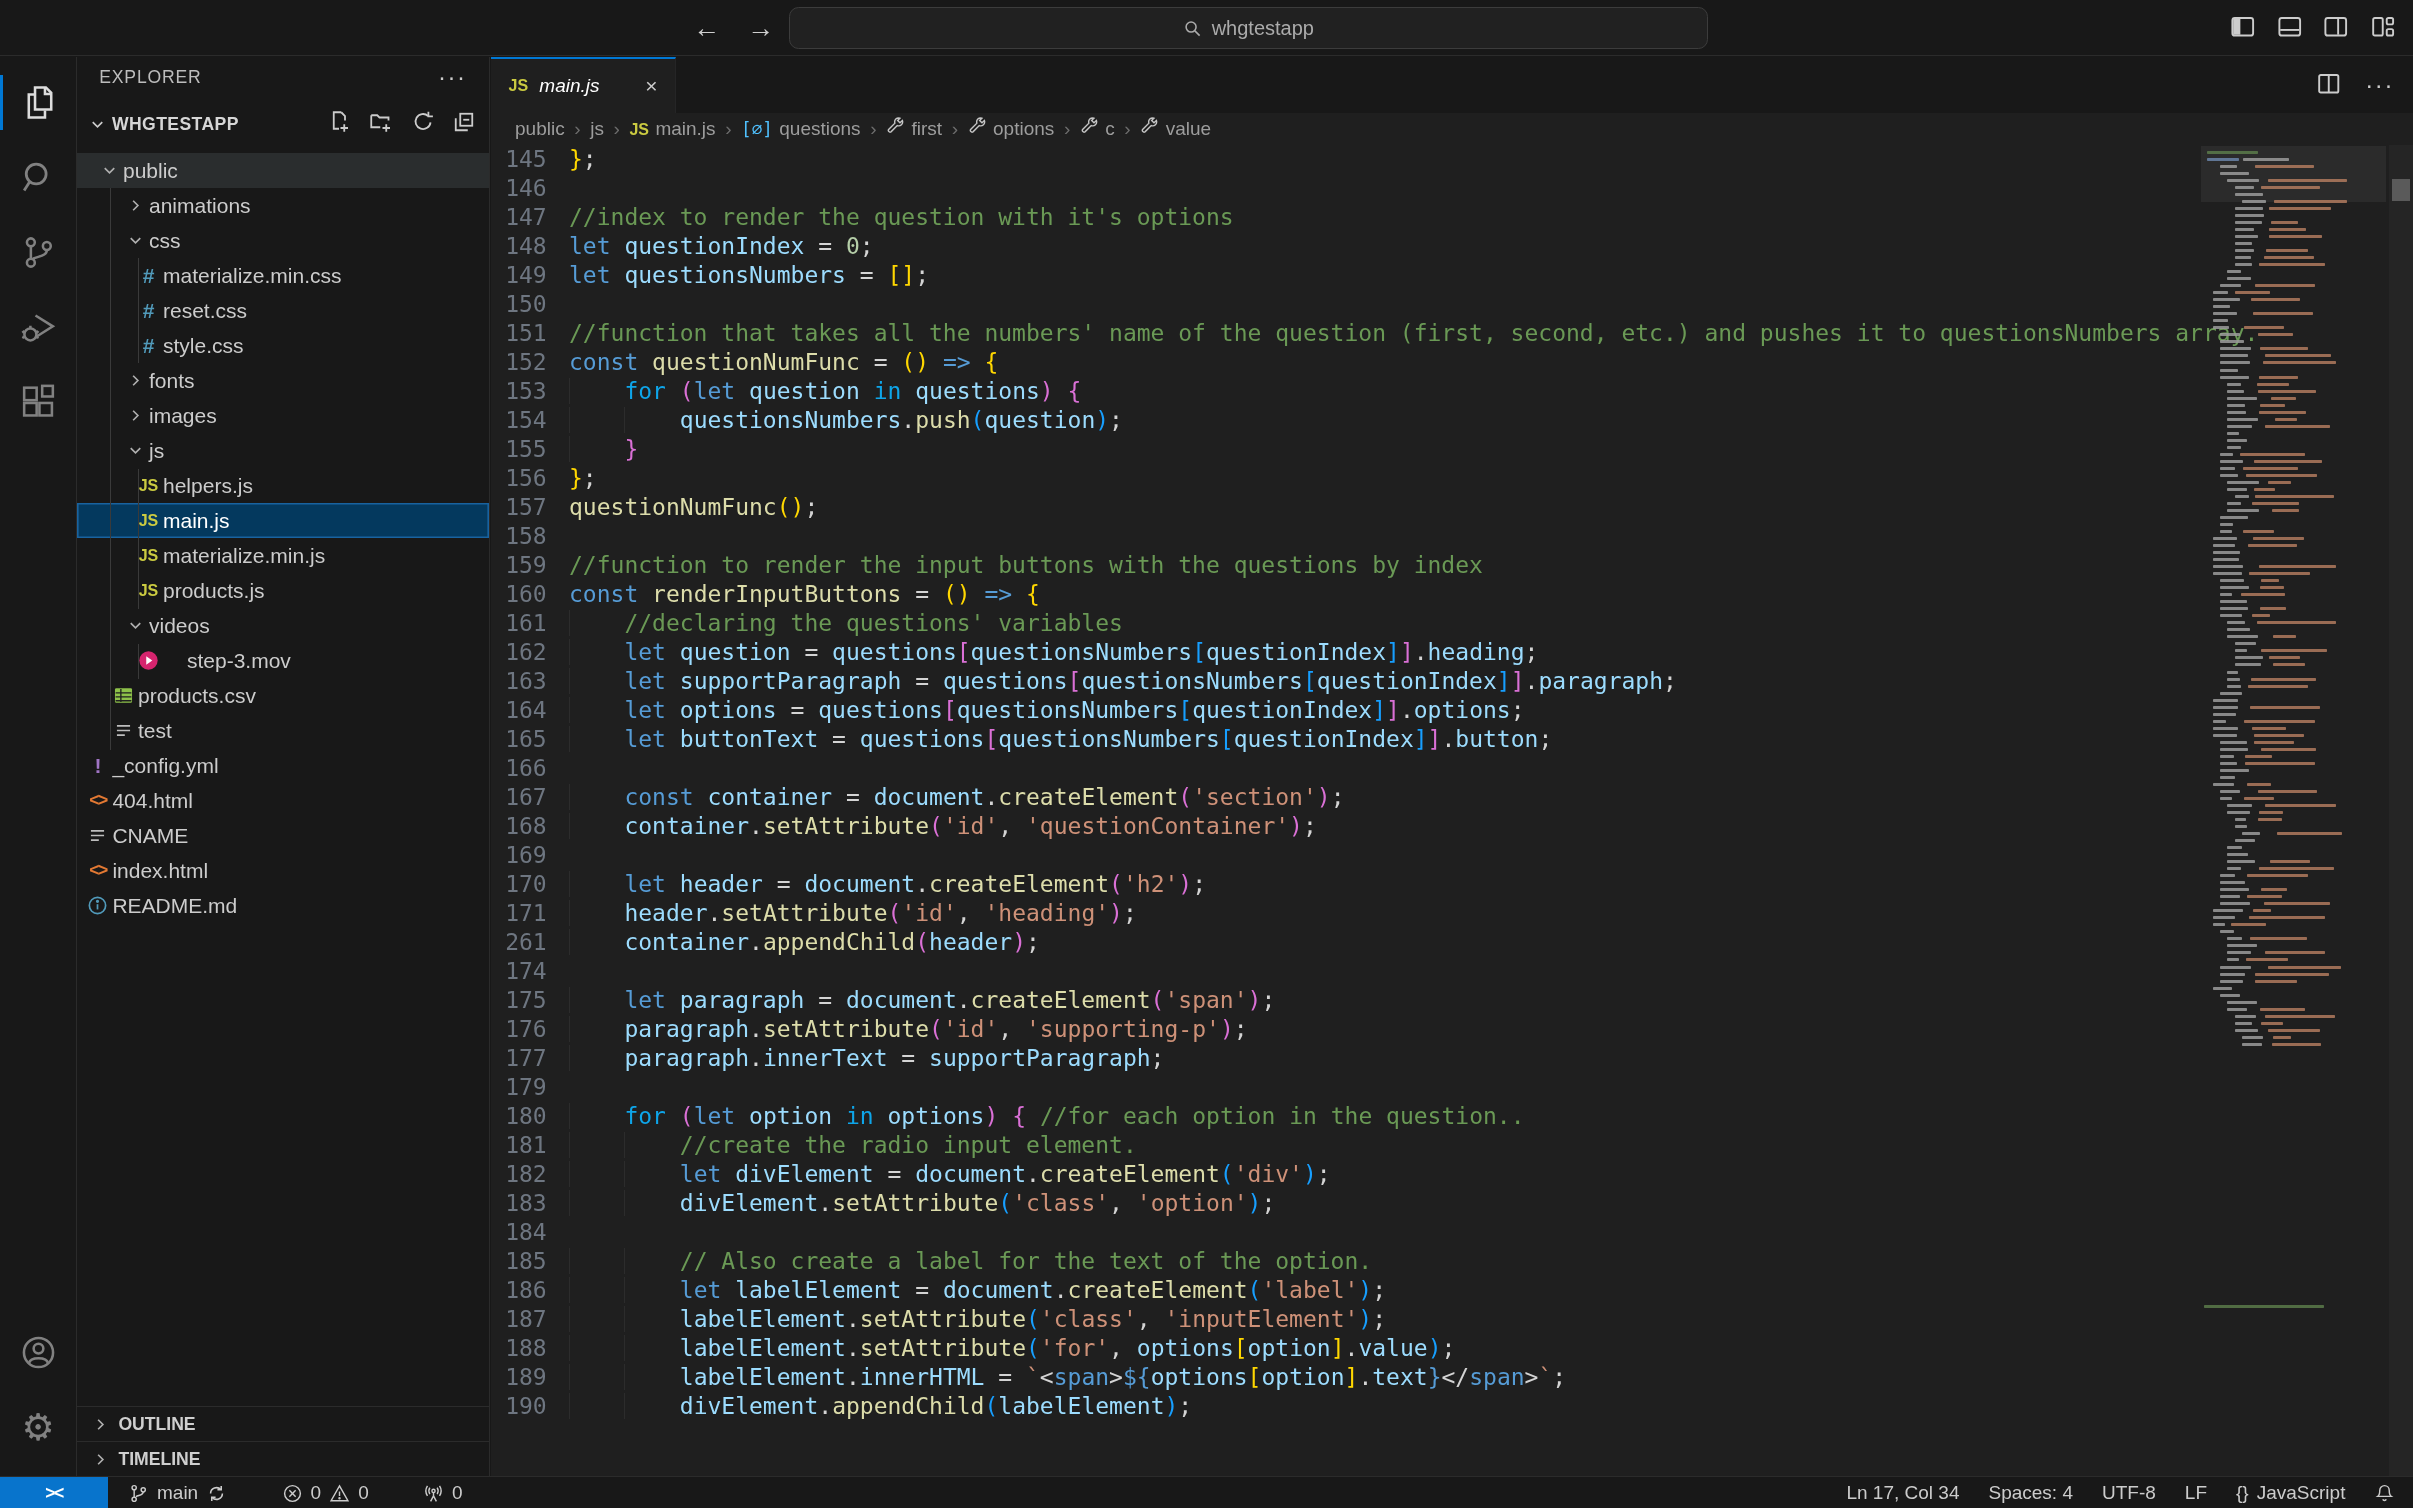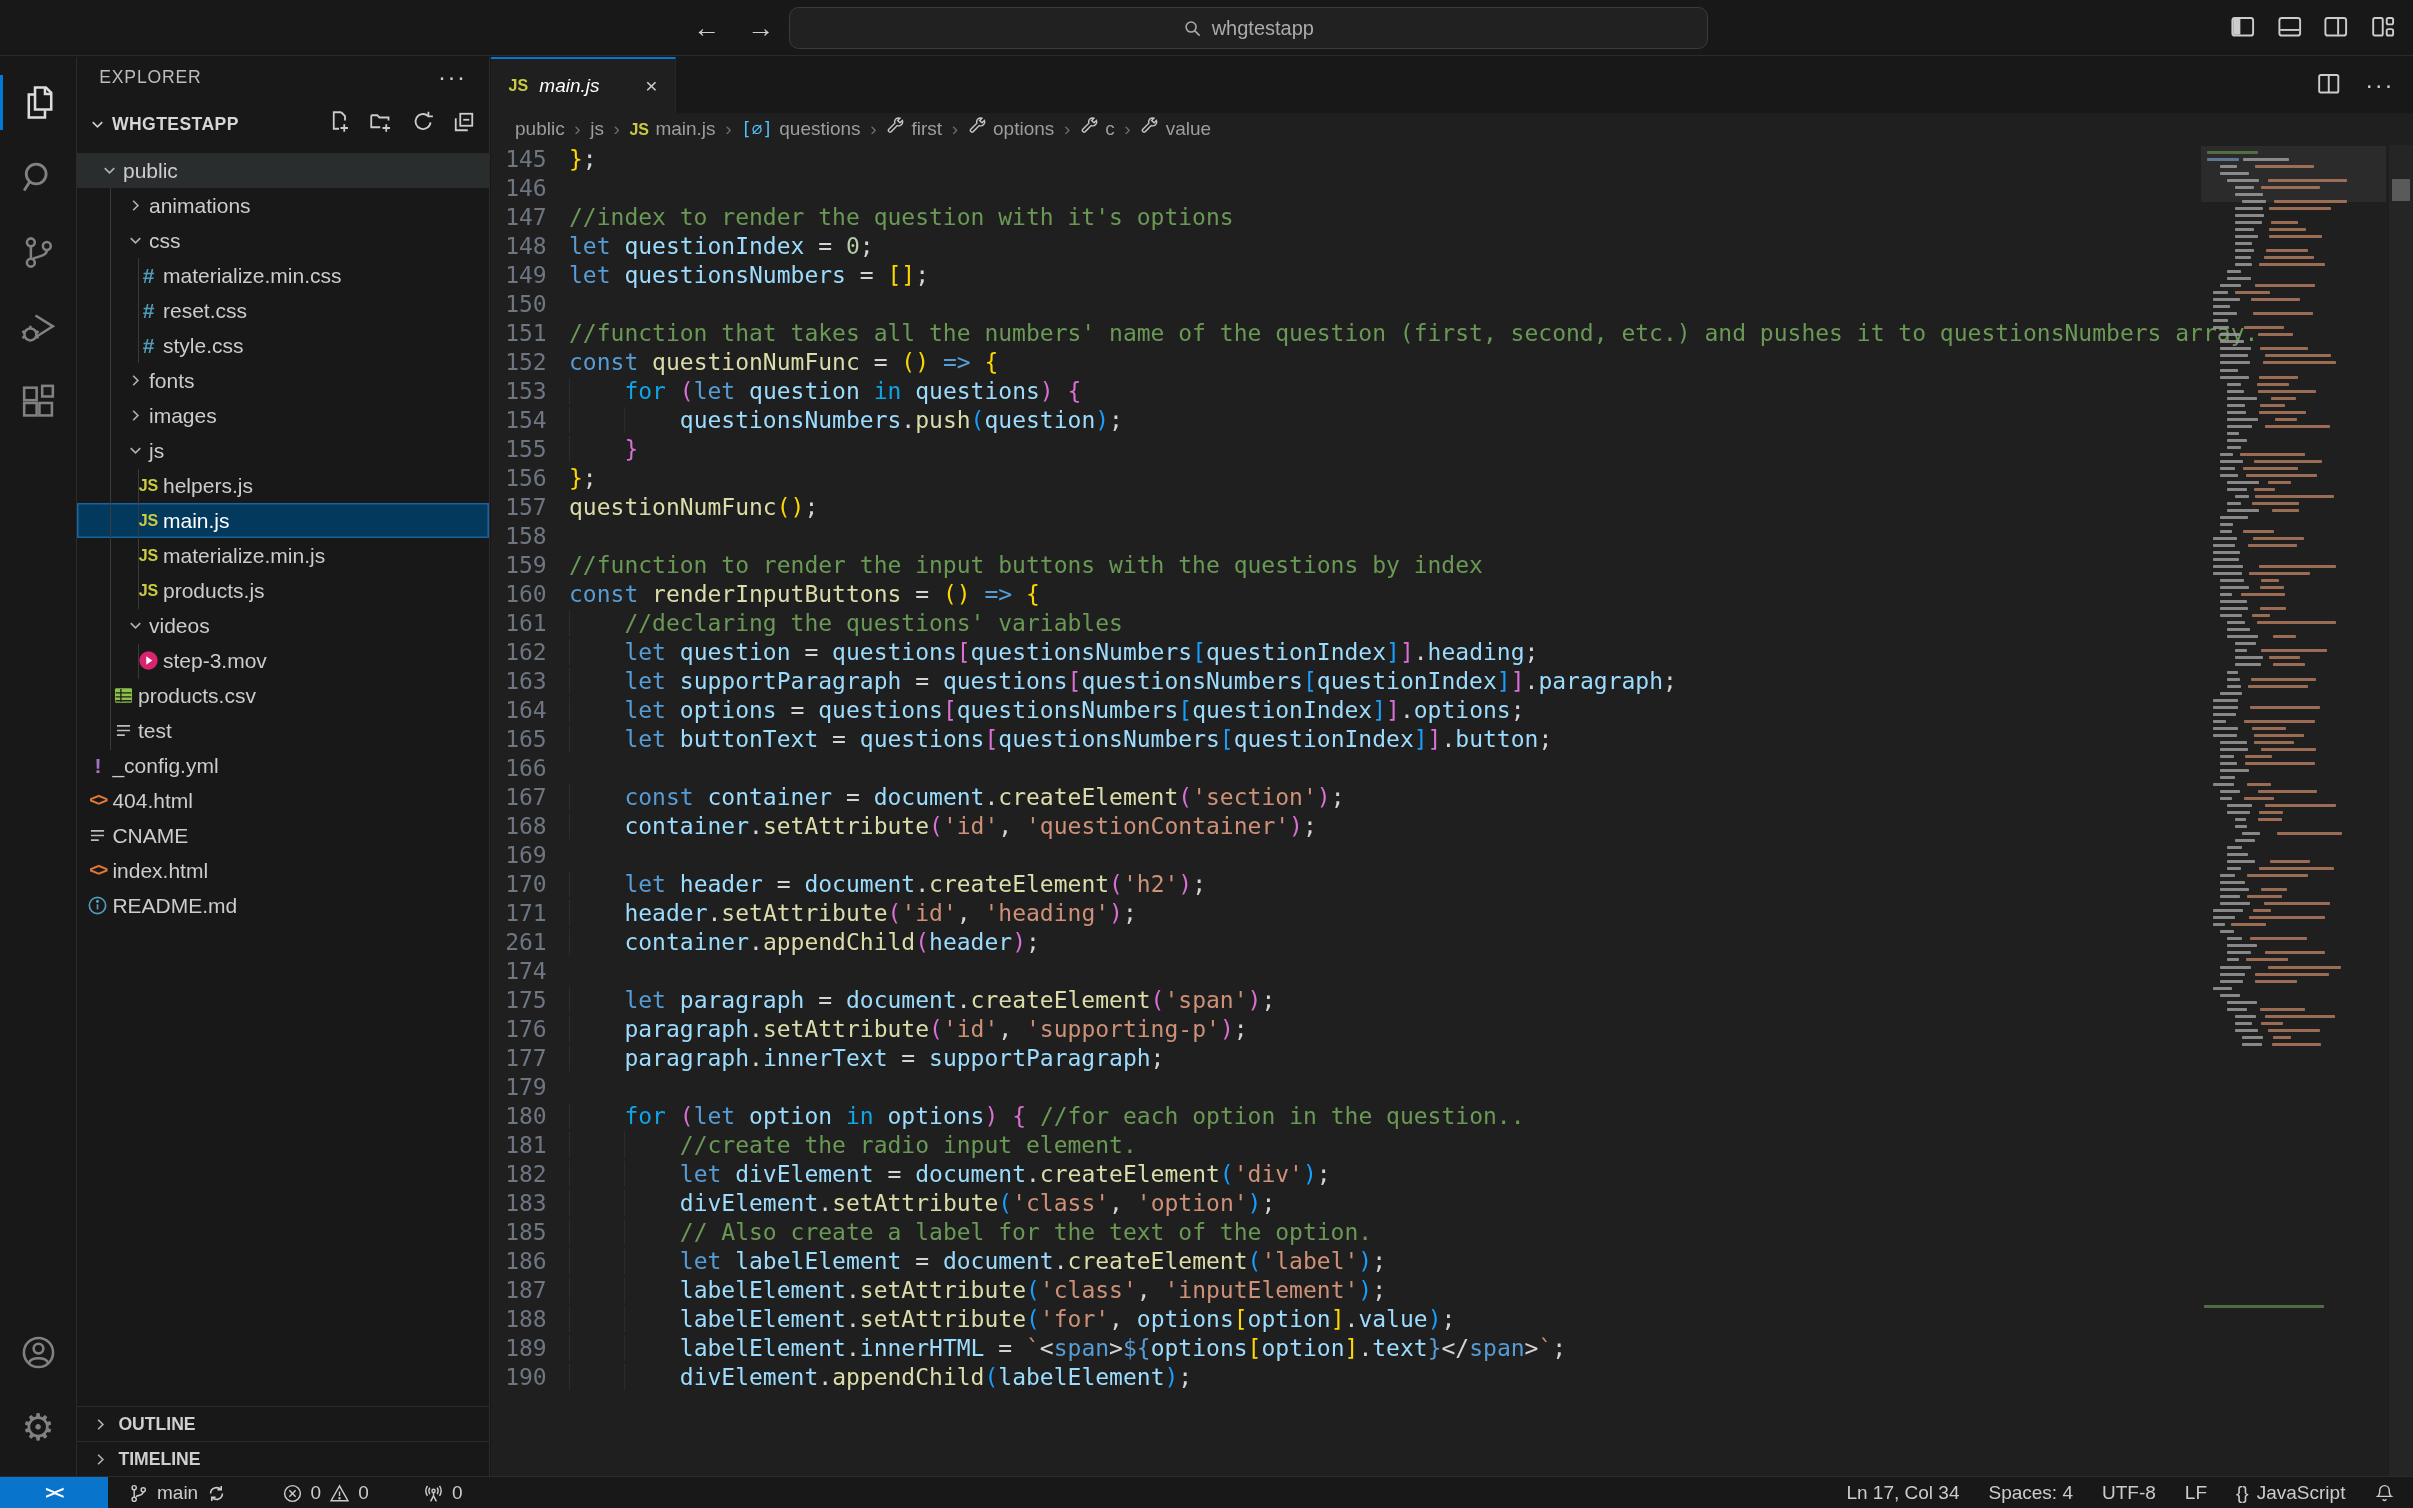--- a/index.html
+++ b/index.html
@@ -315,21 +315,21 @@
           <span>products.js</span>
         </div>
         <div class="trow" style="padding-left: 45px;">
           <span class="tr-chev">
             <svg viewBox="0 0 16 16" fill="none" stroke="#b0b0b0" stroke-width="1.4">
               <path d="M4 6l4 4 4-4"></path>
             </svg>
           </span>
           <span>videos</span>
         </div>
-        <div class="trow" style="padding-left: 57px;">
+        <div class="trow" style="padding-left: 57px; gap: 24px;">
           <span class="tr-icon">
             <svg viewBox="0 0 16 16">
               <circle cx="8" cy="8" r="7" fill="#d6246e"></circle>
               <path d="M6.3 4.8l4.6 3.2-4.6 3.2z" fill="#ffffff"></path>
             </svg>
           </span>
           <span>step-3.mov</span>
         </div>
         <div class="trow" style="padding-left: 32px;">
           <span class="tr-icon">
@@ -496,20 +496,21 @@
         <div class="cl"><span class="ln">261</span><span class="lc"><span class="ind">    </span><span class="tok-var">container</span><span class="tok-pl">.</span><span class="tok-fn">appendChild</span><span class="tok-b2">(</span><span class="tok-var">header</span><span class="tok-b2">)</span><span class="tok-pl">;</span></span></div>
         <div class="cl"><span class="ln">174</span><span class="lc"></span></div>
         <div class="cl"><span class="ln">175</span><span class="lc"><span class="ind">    </span><span class="tok-kw">let </span><span class="tok-var">paragraph</span><span class="tok-pl"> = </span><span class="tok-var">document</span><span class="tok-pl">.</span><span class="tok-fn">createElement</span><span class="tok-b2">(</span><span class="tok-str">'span'</span><span class="tok-b2">)</span><span class="tok-pl">;</span></span></div>
         <div class="cl"><span class="ln">176</span><span class="lc"><span class="ind">    </span><span class="tok-var">paragraph</span><span class="tok-pl">.</span><span class="tok-fn">setAttribute</span><span class="tok-b2">(</span><span class="tok-str">'id'</span><span class="tok-pl">, </span><span class="tok-str">'supporting-p'</span><span class="tok-b2">)</span><span class="tok-pl">;</span></span></div>
         <div class="cl"><span class="ln">177</span><span class="lc"><span class="ind">    </span><span class="tok-var">paragraph</span><span class="tok-pl">.</span><span class="tok-var">innerText</span><span class="tok-pl"> = </span><span class="tok-var">supportParagraph</span><span class="tok-pl">;</span></span></div>
         <div class="cl"><span class="ln">179</span><span class="lc"></span></div>
         <div class="cl"><span class="ln">180</span><span class="lc"><span class="ind">    </span><span class="tok-ctrl">for </span><span class="tok-b2">(</span><span class="tok-kw">let </span><span class="tok-var">option</span><span class="tok-ctrl"> in </span><span class="tok-var">options</span><span class="tok-b2">)</span><span class="tok-pl"> </span><span class="tok-b2">{</span><span class="tok-pl"> </span><span class="tok-com">//for each option in the question..</span></span></div>
         <div class="cl"><span class="ln">181</span><span class="lc"><span class="ind">    </span><span class="ind">    </span><span class="tok-com">//create the radio input element.</span></span></div>
         <div class="cl"><span class="ln">182</span><span class="lc"><span class="ind">    </span><span class="ind">    </span><span class="tok-kw">let </span><span class="tok-var">divElement</span><span class="tok-pl"> = </span><span class="tok-var">document</span><span class="tok-pl">.</span><span class="tok-fn">createElement</span><span class="tok-b3">(</span><span class="tok-str">'div'</span><span class="tok-b3">)</span><span class="tok-pl">;</span></span></div>
         <div class="cl"><span class="ln">183</span><span class="lc"><span class="ind">    </span><span class="ind">    </span><span class="tok-var">divElement</span><span class="tok-pl">.</span><span class="tok-fn">setAttribute</span><span class="tok-b3">(</span><span class="tok-str">'class'</span><span class="tok-pl">, </span><span class="tok-str">'option'</span><span class="tok-b3">)</span><span class="tok-pl">;</span></span></div>
+        <div class="cl"><span class="ln">184</span><span class="lc"></span></div>
         <div class="cl"><span class="ln">185</span><span class="lc"><span class="ind">    </span><span class="ind">    </span><span class="tok-com">// Also create a label for the text of the option.</span></span></div>
         <div class="cl"><span class="ln">186</span><span class="lc"><span class="ind">    </span><span class="ind">    </span><span class="tok-kw">let </span><span class="tok-var">labelElement</span><span class="tok-pl"> = </span><span class="tok-var">document</span><span class="tok-pl">.</span><span class="tok-fn">createElement</span><span class="tok-b3">(</span><span class="tok-str">'label'</span><span class="tok-b3">)</span><span class="tok-pl">;</span></span></div>
         <div class="cl"><span class="ln">187</span><span class="lc"><span class="ind">    </span><span class="ind">    </span><span class="tok-var">labelElement</span><span class="tok-pl">.</span><span class="tok-fn">setAttribute</span><span class="tok-b3">(</span><span class="tok-str">'class'</span><span class="tok-pl">, </span><span class="tok-str">'inputElement'</span><span class="tok-b3">)</span><span class="tok-pl">;</span></span></div>
         <div class="cl"><span class="ln">188</span><span class="lc"><span class="ind">    </span><span class="ind">    </span><span class="tok-var">labelElement</span><span class="tok-pl">.</span><span class="tok-fn">setAttribute</span><span class="tok-b3">(</span><span class="tok-str">'for'</span><span class="tok-pl">, </span><span class="tok-var">options</span><span class="tok-b1">[</span><span class="tok-var">option</span><span class="tok-b1">]</span><span class="tok-pl">.</span><span class="tok-var">value</span><span class="tok-b3">)</span><span class="tok-pl">;</span></span></div>
         <div class="cl"><span class="ln">189</span><span class="lc"><span class="ind">    </span><span class="ind">    </span><span class="tok-var">labelElement</span><span class="tok-pl">.</span><span class="tok-var">innerHTML</span><span class="tok-pl"> = </span><span class="tok-str">`</span><span class="tok-pl">&lt;</span><span class="tok-kw">span</span><span class="tok-pl">&gt;</span><span class="tok-kw">${</span><span class="tok-var">options</span><span class="tok-b1">[</span><span class="tok-var">option</span><span class="tok-b1">]</span><span class="tok-pl">.</span><span class="tok-var">text</span><span class="tok-kw">}</span><span class="tok-pl">&lt;/</span><span class="tok-kw">span</span><span class="tok-pl">&gt;</span><span class="tok-str">`</span><span class="tok-pl">;</span></span></div>
         <div class="cl"><span class="ln">190</span><span class="lc"><span class="ind">    </span><span class="ind">    </span><span class="tok-var">divElement</span><span class="tok-pl">.</span><span class="tok-fn">appendChild</span><span class="tok-b3">(</span><span class="tok-var">labelElement</span><span class="tok-b3">)</span><span class="tok-pl">;</span></span></div>
       </div>
     <div class="minimap" id="minimap">
         <div class="mm-slider"></div>
         <div class="mm-bar" style="left: 6.4px; top: 4.8px; width: 51px; background: rgb(90, 122, 74);"></div>

